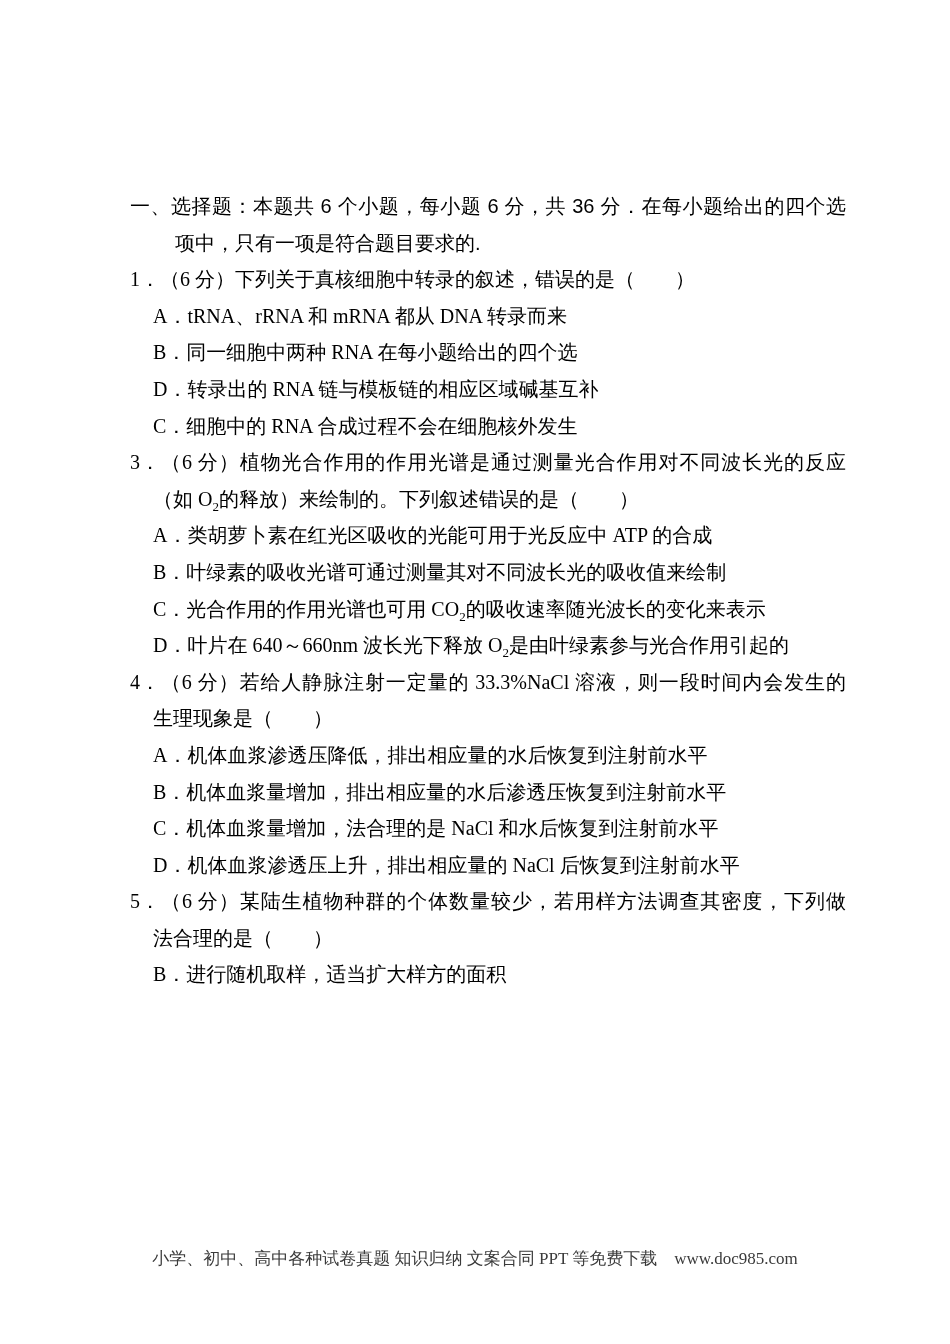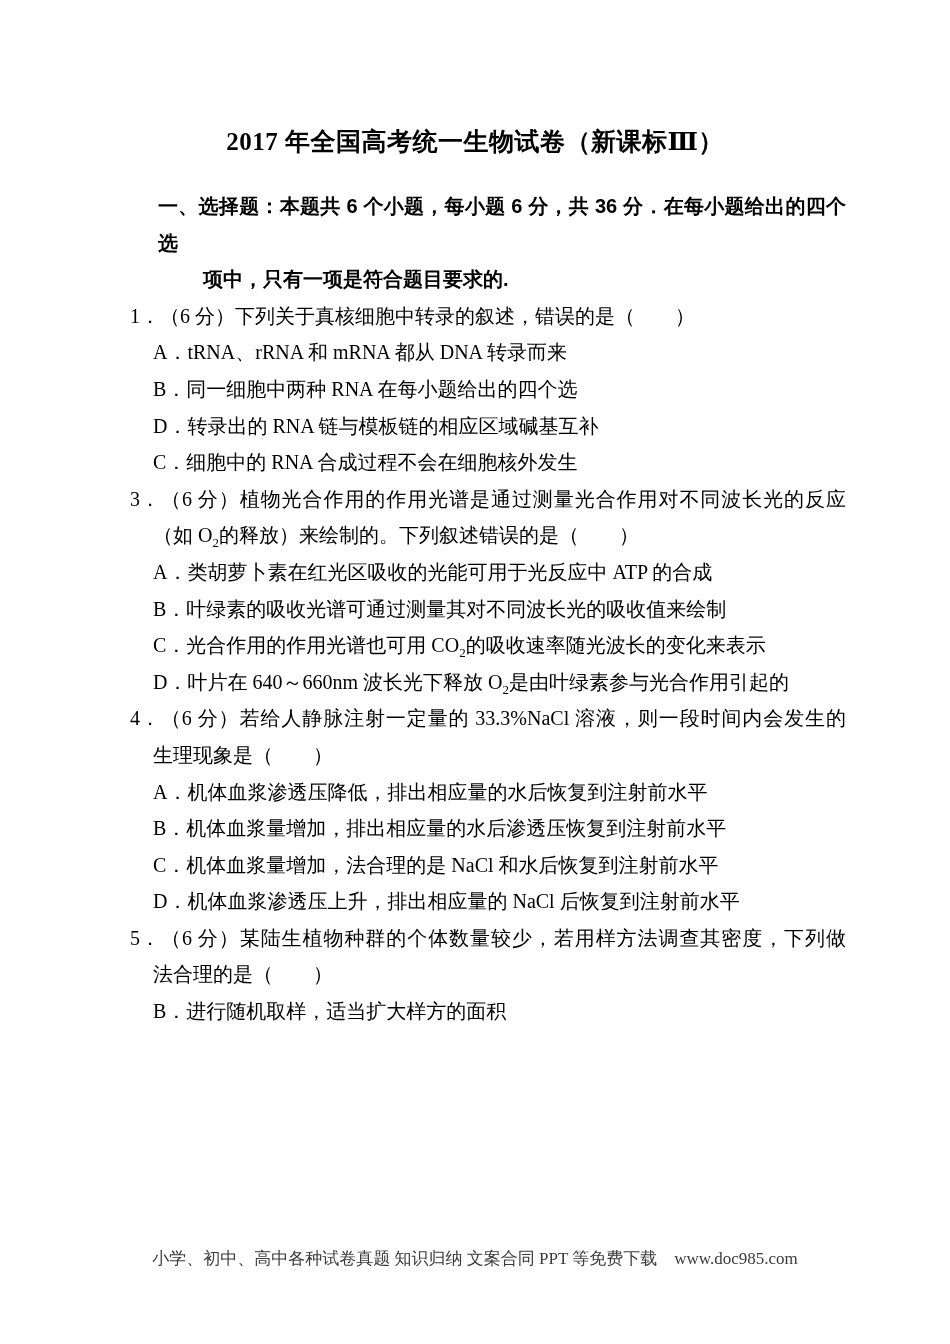--- a/index.html
+++ b/index.html
@@ -38,22 +38,21 @@
   .line {
     white-space: nowrap;
   }
   .fill {
     text-align: justify;
     text-align-last: justify;
     white-space: normal;
   }
   .section-heading .line {
     font-family: "Liberation Sans", "DejaVu Sans", sans-serif;
-    font-weight: bold;
-    margin-left: 28px;
+    font-weight: normal;
   }
   .hang2 {
     padding-left: 45px;
   }
   .cont {
     padding-left: 23px;
   }
   .qnum {
     display: inline-block;
     min-width: 30px;
@@ -73,21 +72,20 @@
   }
   .footer .url {
     margin-left: 17px;
   }
 </style>
 </head>
 <body>
 
 <div class="page">
 
-  <div class="doc-title">2017 年全国高考统一生物试卷（新课标Ⅲ）</div>
 
   <div class="content">
 
     <div class="section-heading">
       <div class="line fill">一、选择题：本题共 6 个小题，每小题 6 分，共 36 分．在每小题给出的四个选</div>
       <div class="line hang2">项中，只有一项是符合题目要求的.</div>
     </div>
 
     <div id="questions">
         <div>

